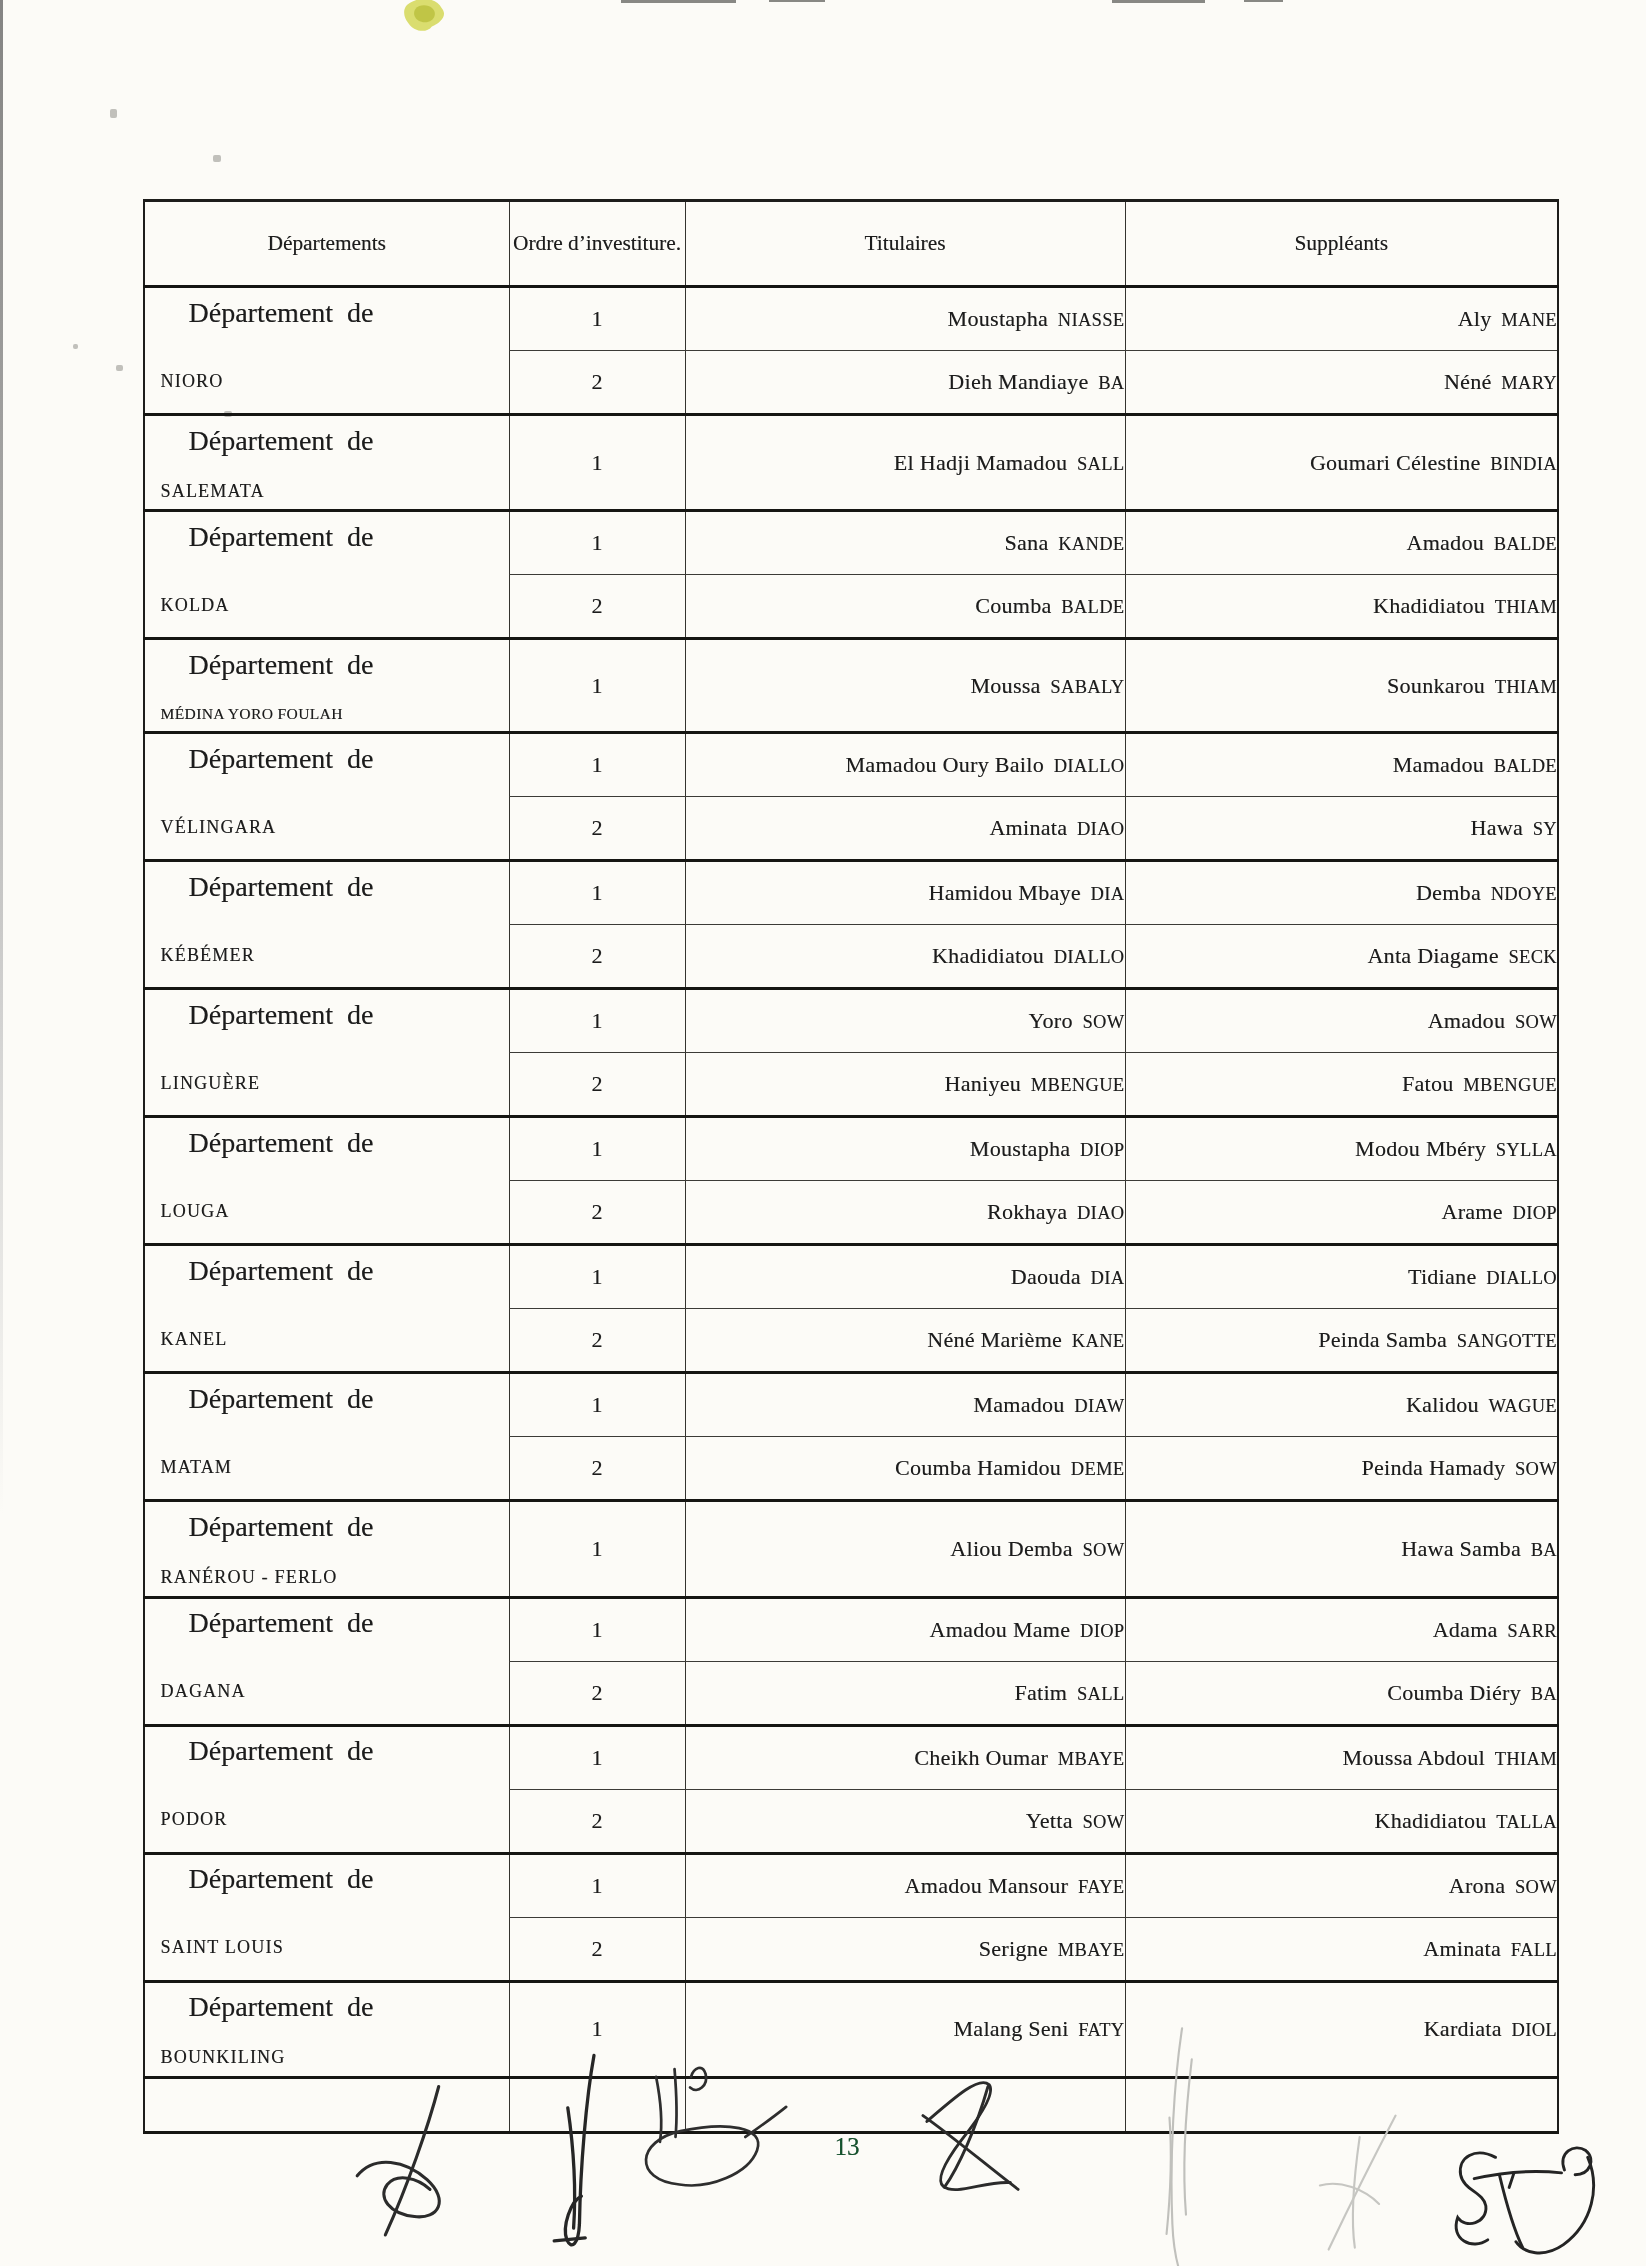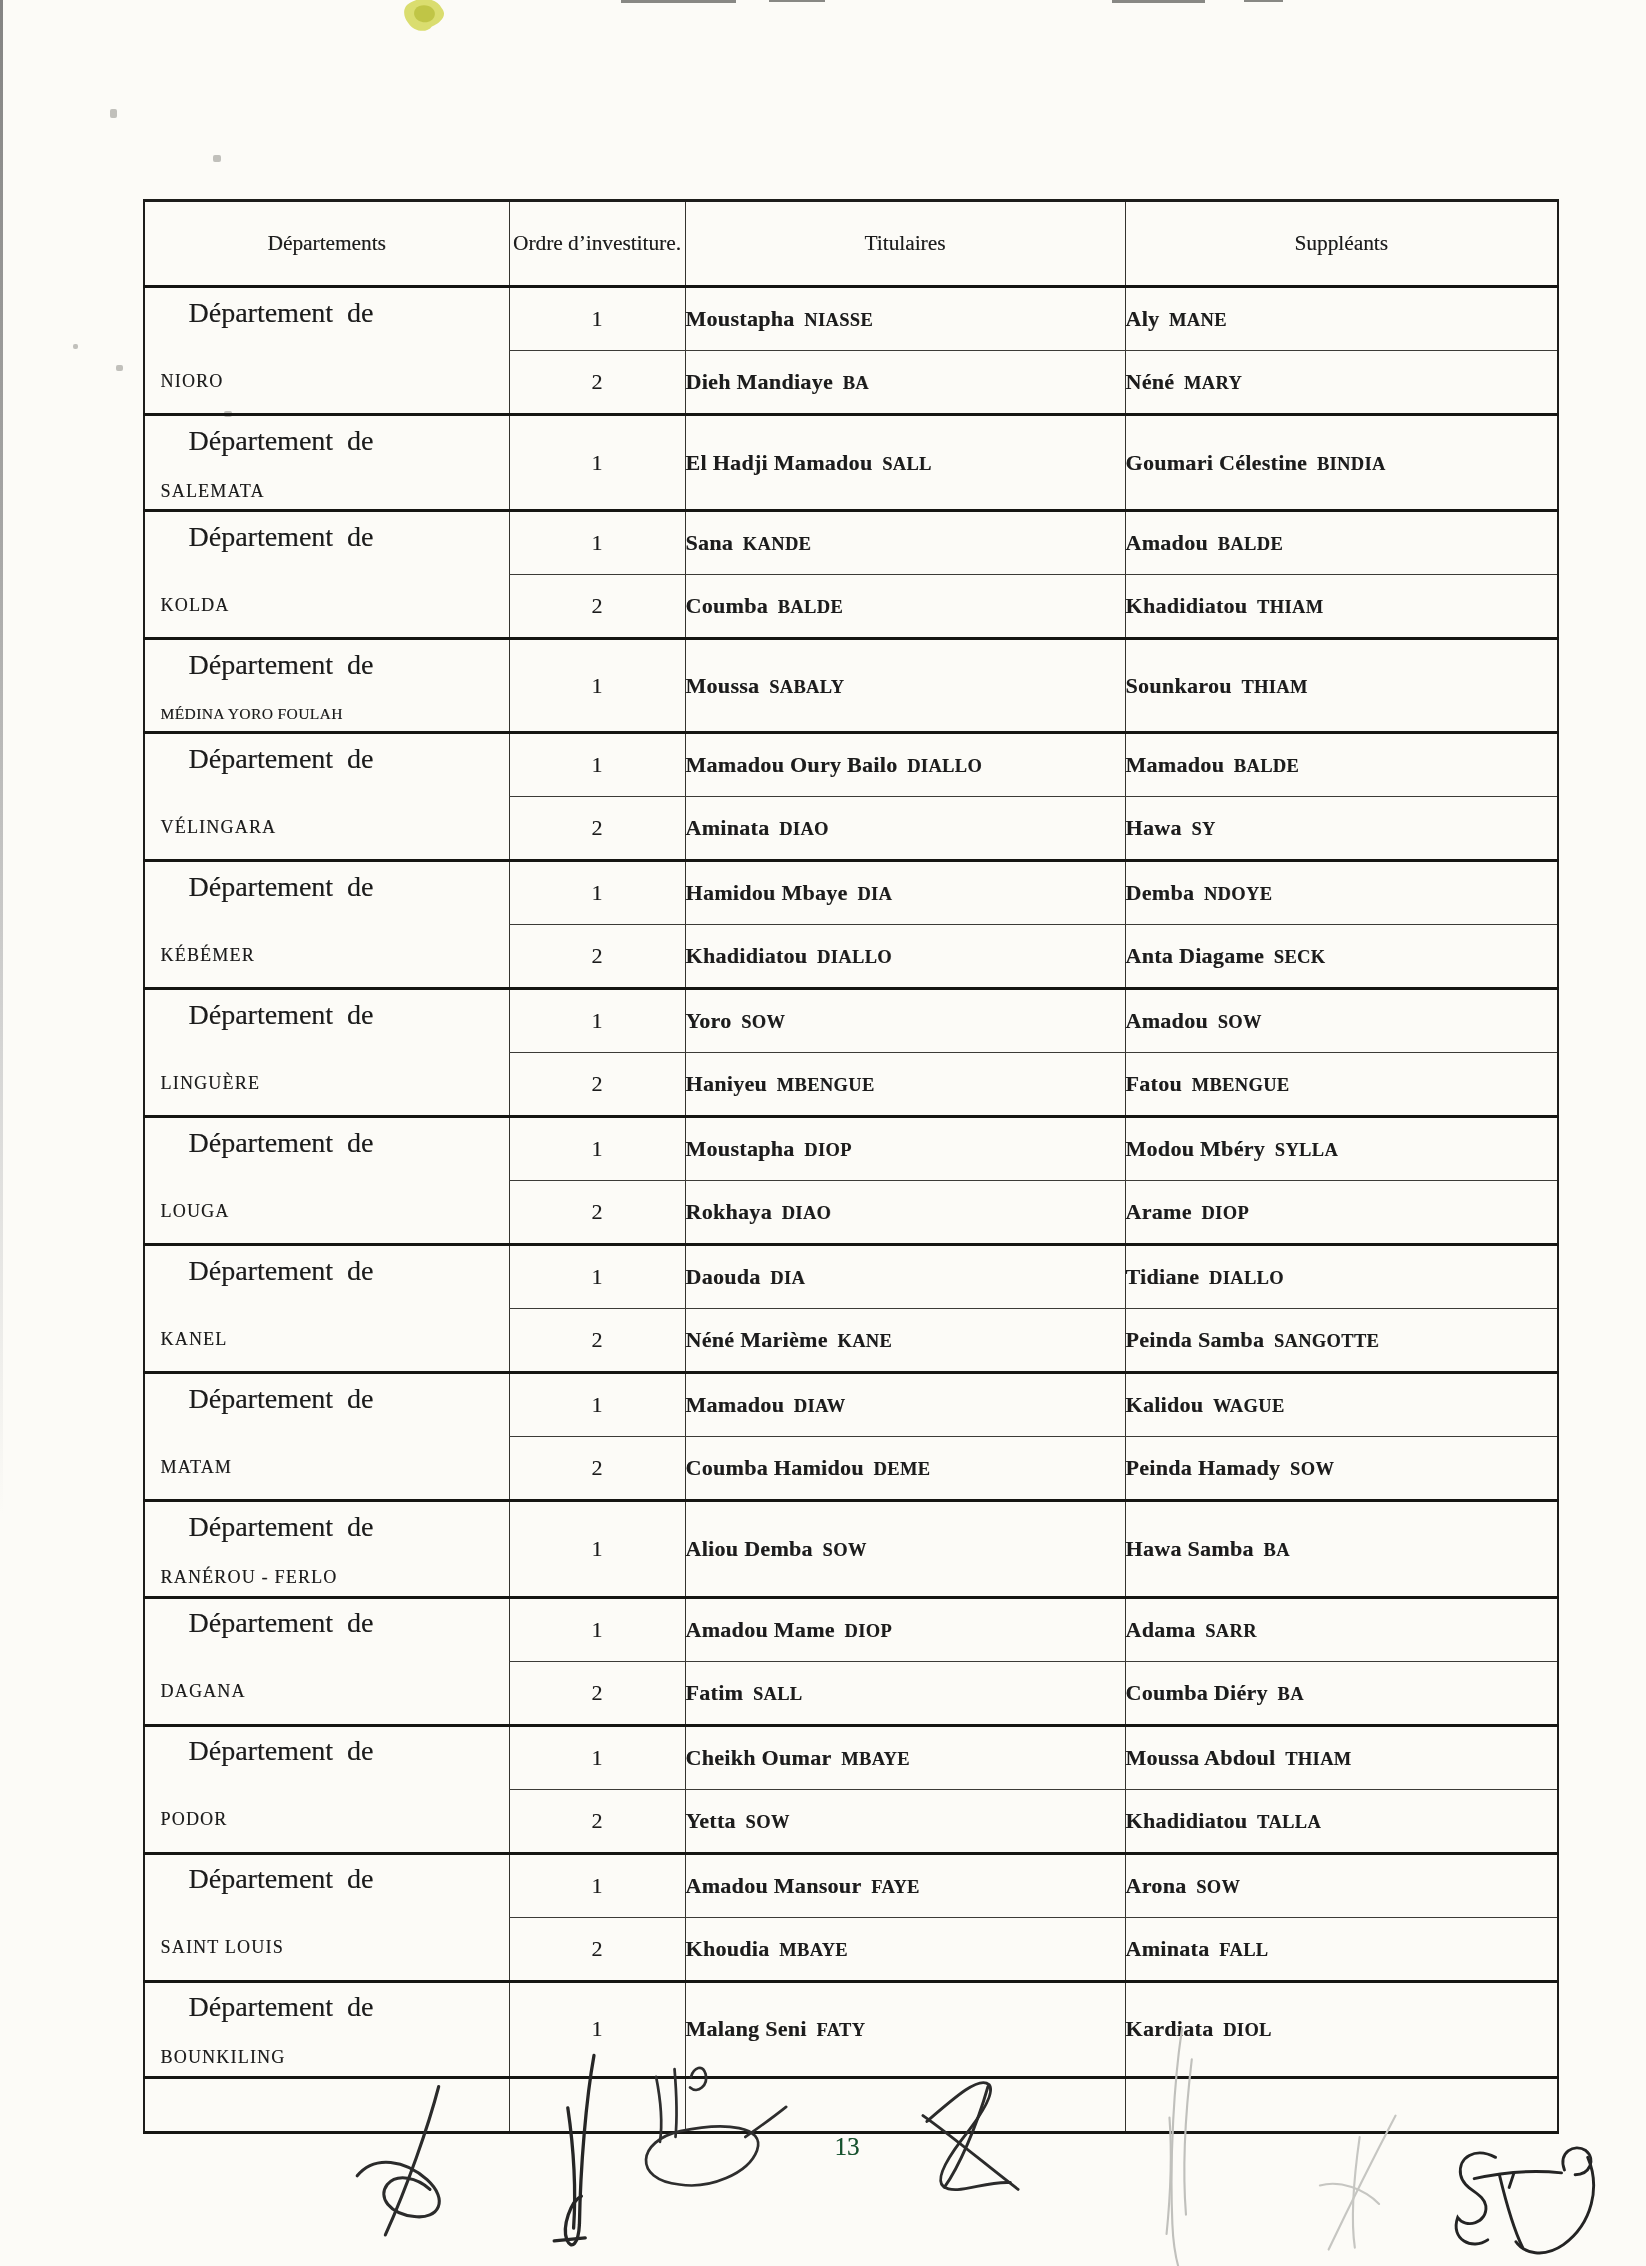--- a/index.html
+++ b/index.html
@@ -33,21 +33,21 @@
   tr.empty{height:55px;}
   tr.grp-end td{border-bottom:3.9px solid #161613;}
   tr.sub:not(.grp-end) td{border-bottom:1.9px solid #3c3b37;}
   td.dept{border-bottom:3.9px solid #161613 !important;vertical-align:top;
     padding:10.7px 5.8px 9.7px 15.5px;}
   .dept-l1{font-size:28px;word-spacing:6.8px;line-height:1;margin-left:28px;}
   .dept-l2{font-size:18px;letter-spacing:1.2px;line-height:1;margin-top:27px;}
   tr.sub td.dept .dept-l2{margin-top:45px;}
   td.dept.long .dept-l2{font-size:15.5px;letter-spacing:0.4px;}
   td.ordre{text-align:center;font-size:22px;}
-  td.person{padding-left:0;font-size:22px;text-align:left;white-space:nowrap;font-weight:bold;}
+  td.person{padding-left:0;font-size:22px;text-align:right;white-space:nowrap;}
   .given{letter-spacing:0.3px;}
   .family{font-size:18.4px;margin-left:9.7px;letter-spacing:0.4px;}
   
   .roster, .page-number{text-shadow:0.3px 0.3px 0.5px rgba(25,25,25,.45);}
 
   .page-number{
     position:absolute;left:818px;top:2133px;width:58px;
     font-size:25px;color:#14532d;text-align:center;
   }
 
@@ -278,21 +278,21 @@
           <td class="dept" rowspan="2">
             <div class="dept-l1">Département de</div>
             <div class="dept-l2">SAINT LOUIS</div>
           </td>
           <td class="ordre">1</td>
           <td class="person titulaire"><span class="given">Amadou Mansour</span><span class="family">FAYE</span></td>
           <td class="person suppleant"><span class="given">Arona</span><span class="family">SOW</span></td>
         </tr>
         <tr class="sub grp-end">
           <td class="ordre">2</td>
-          <td class="person titulaire"><span class="given">Khoudia</span><span class="family">MBAYE</span></td>
+          <td class="person titulaire"><span class="given">Serigne</span><span class="family">MBAYE</span></td>
           <td class="person suppleant"><span class="given">Aminata</span><span class="family">FALL</span></td>
         </tr>
         <tr class="single grp-end">
           <td class="dept" rowspan="1">
             <div class="dept-l1">Département de</div>
             <div class="dept-l2">BOUNKILING</div>
           </td>
           <td class="ordre">1</td>
           <td class="person titulaire"><span class="given">Malang Seni</span><span class="family">FATY</span></td>
           <td class="person suppleant"><span class="given">Kardiata</span><span class="family">DIOL</span></td>

